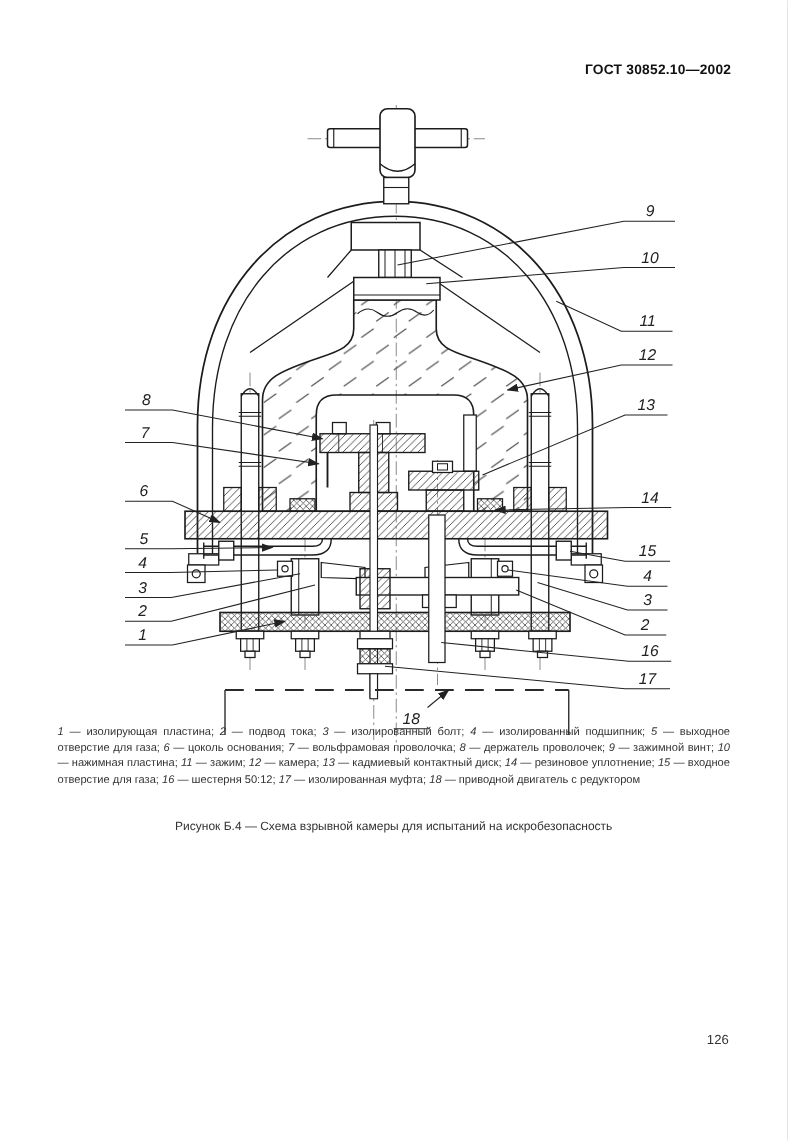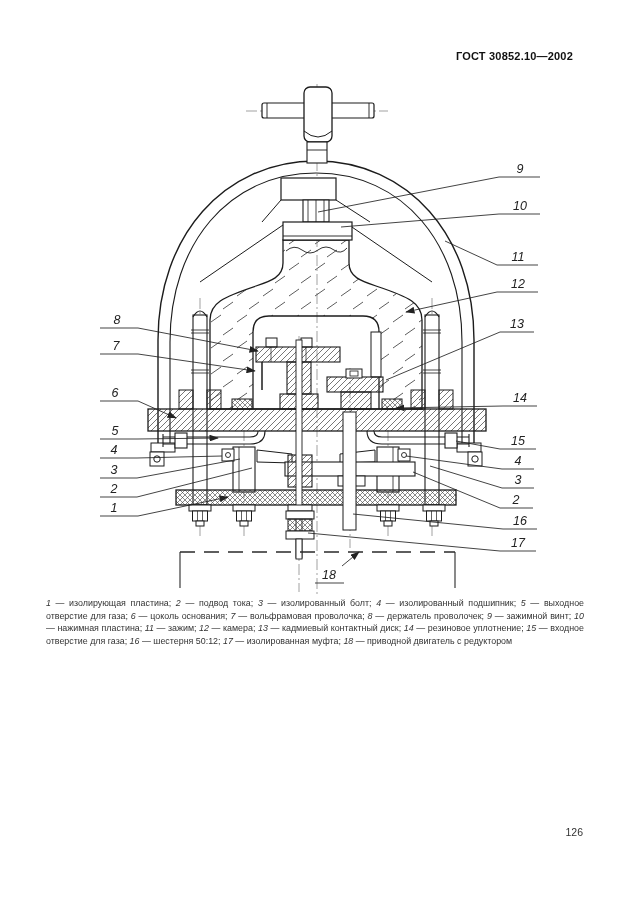--- a/index.html
+++ b/index.html
@@ -2,26 +2,26 @@
 <html><head>
 <meta charset="utf-8">
 <style>
   html,body{margin:0;padding:0;background:#e8e8e8;}
   .page{
     position:relative;width:630px;height:913px;background:#ffffff;
     font-family:"Liberation Sans",sans-serif;color:#2a2a2a;overflow:hidden;
     box-shadow:0 0 4px rgba(0,0,0,.25);
   }
   .header-title{
-    position:absolute;top:50px;right:57px;
+    position:absolute;top:50px;right:45px;
     font-size:11px;font-weight:bold;color:#111;letter-spacing:.2px;
   }
   .diagram-svg{position:absolute;top:0;left:0;}
   .legend{
-    position:absolute;left:46px;top:588px;width:538px;
+    position:absolute;left:46px;top:570px;width:538px;
     font-size:8.9px;line-height:1.42;color:#333;
     text-align:justify;
   }
   .legend .ln{font-style:italic;}
   .caption{
     position:absolute;left:0;top:656px;width:630px;text-align:center;
     font-size:9.6px;color:#333;
   }
   .page-number{
     position:absolute;top:826px;right:47px;font-size:10.5px;color:#333;
@@ -305,16 +305,17 @@
     
       <span class="legend-item"><i class="ln">15</i><span class="sep"> — </span><span class="lt">входное отверстие для газа</span><span class="dl">; </span></span>
     
       <span class="legend-item"><i class="ln">16</i><span class="sep"> — </span><span class="lt">шестерня 50:12</span><span class="dl">; </span></span>
     
       <span class="legend-item"><i class="ln">17</i><span class="sep"> — </span><span class="lt">изолированная муфта</span><span class="dl">; </span></span>
     
       <span class="legend-item"><i class="ln">18</i><span class="sep"> — </span><span class="lt">приводной двигатель с редуктором</span><span class="dl"></span></span>
     </p>
 
+  <div class="caption">Рисунок Б.4 — Схема взрывной камеры для испытаний на искробезопасность</div>
 
   <div class="page-number">126</div>
 
 </div>
 
 </body></html>

